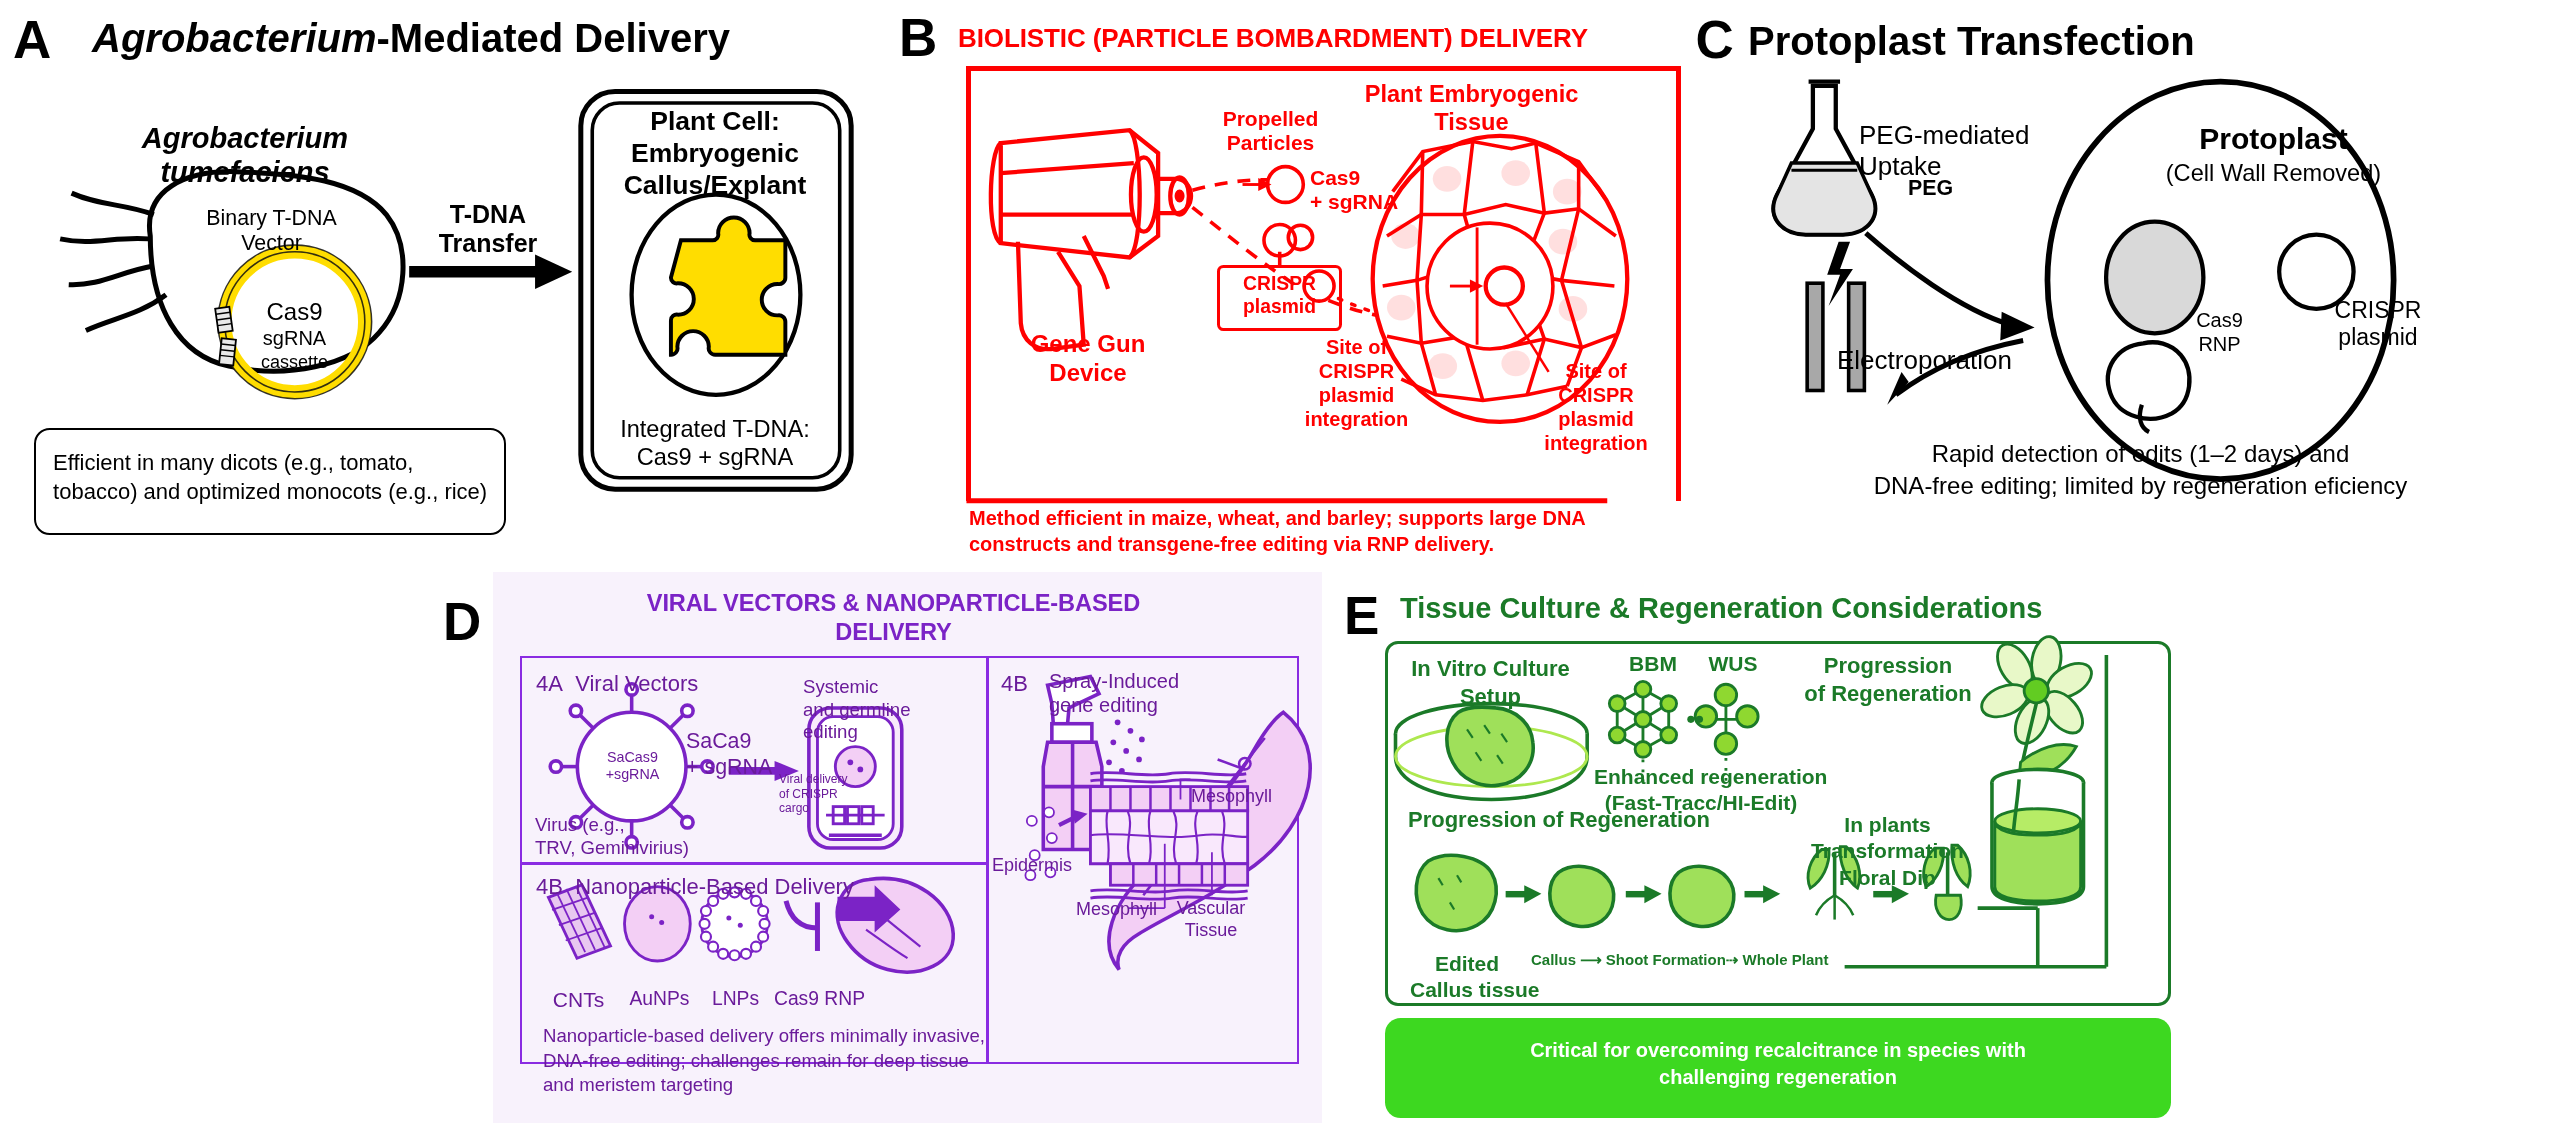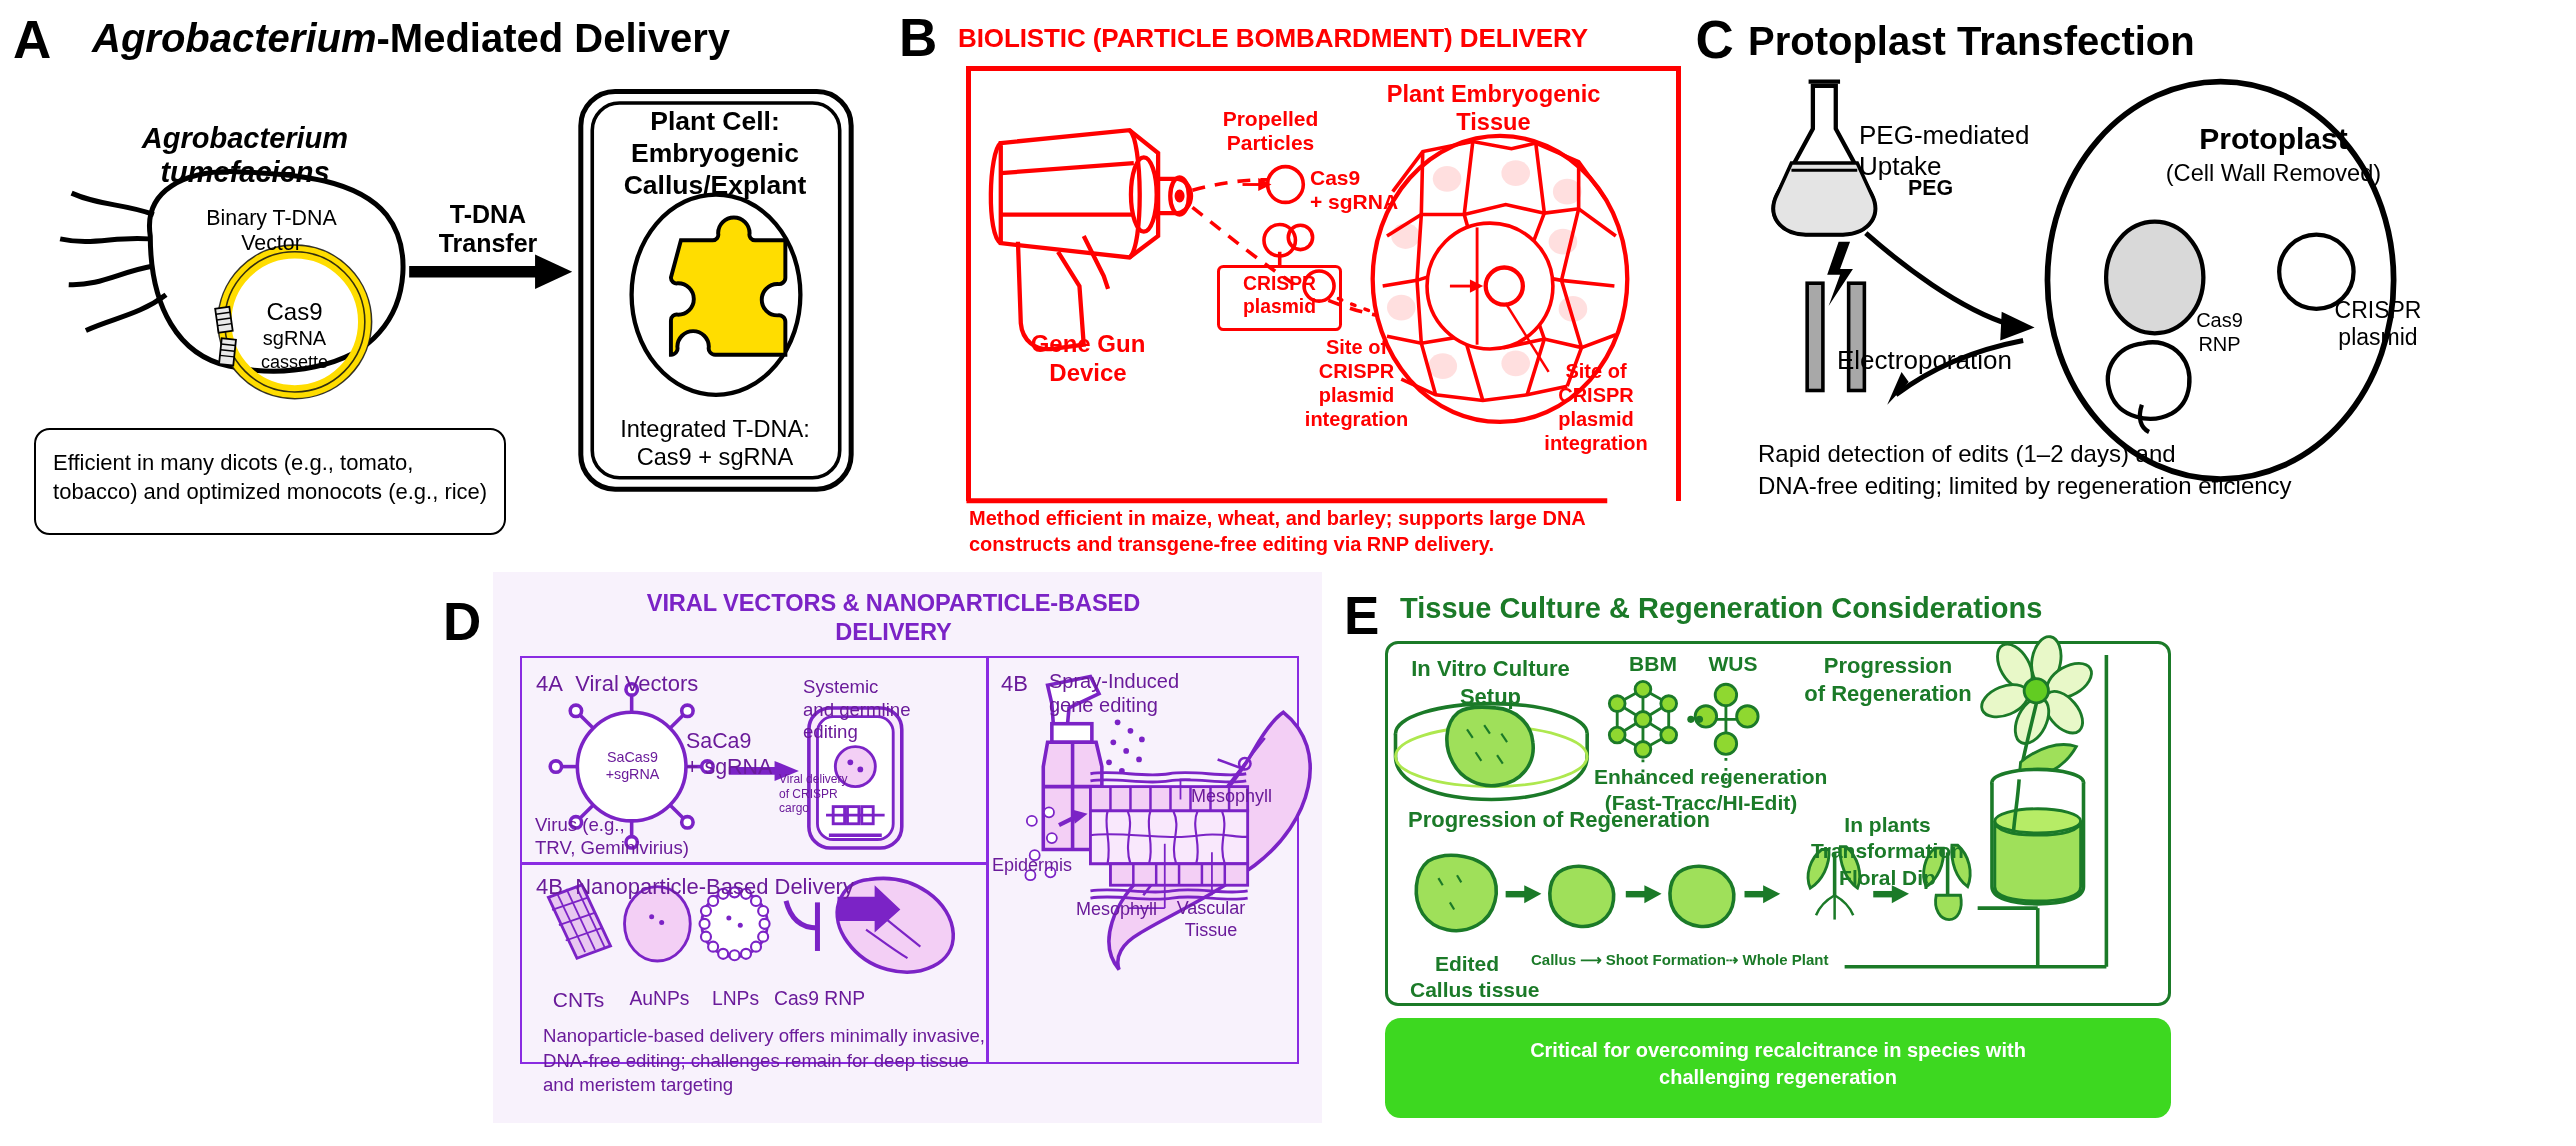--- a/index.html
+++ b/index.html
@@ -32,36 +32,36 @@
   #panelB{left:892px;top:0;width:794px;height:565px;}
   #b-label{left:7.1px;top:11.4px;}
   #b-title{left:66px;top:23px;font-size:26px;font-weight:bold;color:#FF0000;letter-spacing:-0.1px;}
   #b-frame{left:74px;top:66px;width:715px;height:435px;border:5px solid #FF0000;border-bottom:none;}
   .bred{color:#FF0000;font-weight:bold;}
   #b-prop{left:307px;top:107px;font-size:21px;text-align:center;width:143px;line-height:1.15;}
   #b-cas9{left:418px;top:166px;font-size:21px;width:114px;line-height:1.15;}
   #b-plasmid{left:325px;top:265px;width:125px;height:66px;border:3.6px solid #FF0000;border-radius:6.4px;}
   #b-plasmid-t{left:325px;top:272px;width:125px;font-size:19.3px;text-align:center;line-height:1.2;}
   #b-gun{left:114px;top:330px;font-size:24px;text-align:center;width:164px;line-height:1.2;}
-  #b-tissue-ttl{left:480px;top:80px;font-size:23.6px;text-align:center;width:243px;line-height:1.2;}
+  #b-tissue-ttl{left:458px;top:80px;font-size:23.6px;text-align:center;width:243px;line-height:1.2;}
   #b-site1{left:400px;top:335px;font-size:20px;text-align:center;width:129px;line-height:1.2;}
   #b-site2{left:643px;top:359px;font-size:20px;text-align:center;width:122px;line-height:1.2;}
   #b-cap{left:77px;top:505px;width:658px;font-size:20px;line-height:1.3;}
 
   
   #panelC{left:1687px;top:0;width:889px;height:565px;}
   #c-label{left:8.6px;top:13px;}
   #c-title{left:61px;top:18.6px;font-size:40px;font-weight:bold;}
   #c-peg{left:172px;top:120px;font-size:26px;width:200px;line-height:1.2;}
   #c-electro{left:150px;top:345px;font-size:26px;}
   #c-proto{left:429px;top:122px;font-size:30px;font-weight:bold;text-align:center;width:315px;}
   #c-proto2{left:429px;top:160px;font-size:23.6px;text-align:center;width:315px;}
   #c-crispr{left:616px;top:297px;font-size:23px;text-align:center;width:150px;line-height:1.18;}
   #c-rnp{left:493px;top:309px;font-size:20px;text-align:center;width:79px;line-height:1.18;}
-  #c-cap{left:71px;top:438px;width:765px;font-size:24px;line-height:1.35;}
+  #c-cap{left:71px;top:438px;width:765px;font-size:24px;text-align:center;line-height:1.35;}
 
   
   #panelD{left:443px;top:572px;width:929px;height:575px;}
   #d-bg{left:50px;top:0px;width:829px;height:551px;background:#F8F2FC;}
   #d-label{left:0px;top:23px;}
   #d-title{left:93px;top:17px;width:715px;font-size:23.6px;font-weight:bold;color:#7B23C6;text-align:center;line-height:1.24;letter-spacing:-0.1px;}
   #d-frame{left:77px;top:84px;width:779px;height:408px;border:2.9px solid #8A2BE2;box-sizing:border-box;}
   #d-div-v{left:543px;top:84px;width:2.9px;height:408px;background:#8A2BE2;}
   #d-div-h{left:77px;top:290px;width:466px;height:2.9px;background:#8A2BE2;}
   .dp{color:#6A1B9A;font-weight:normal;}

